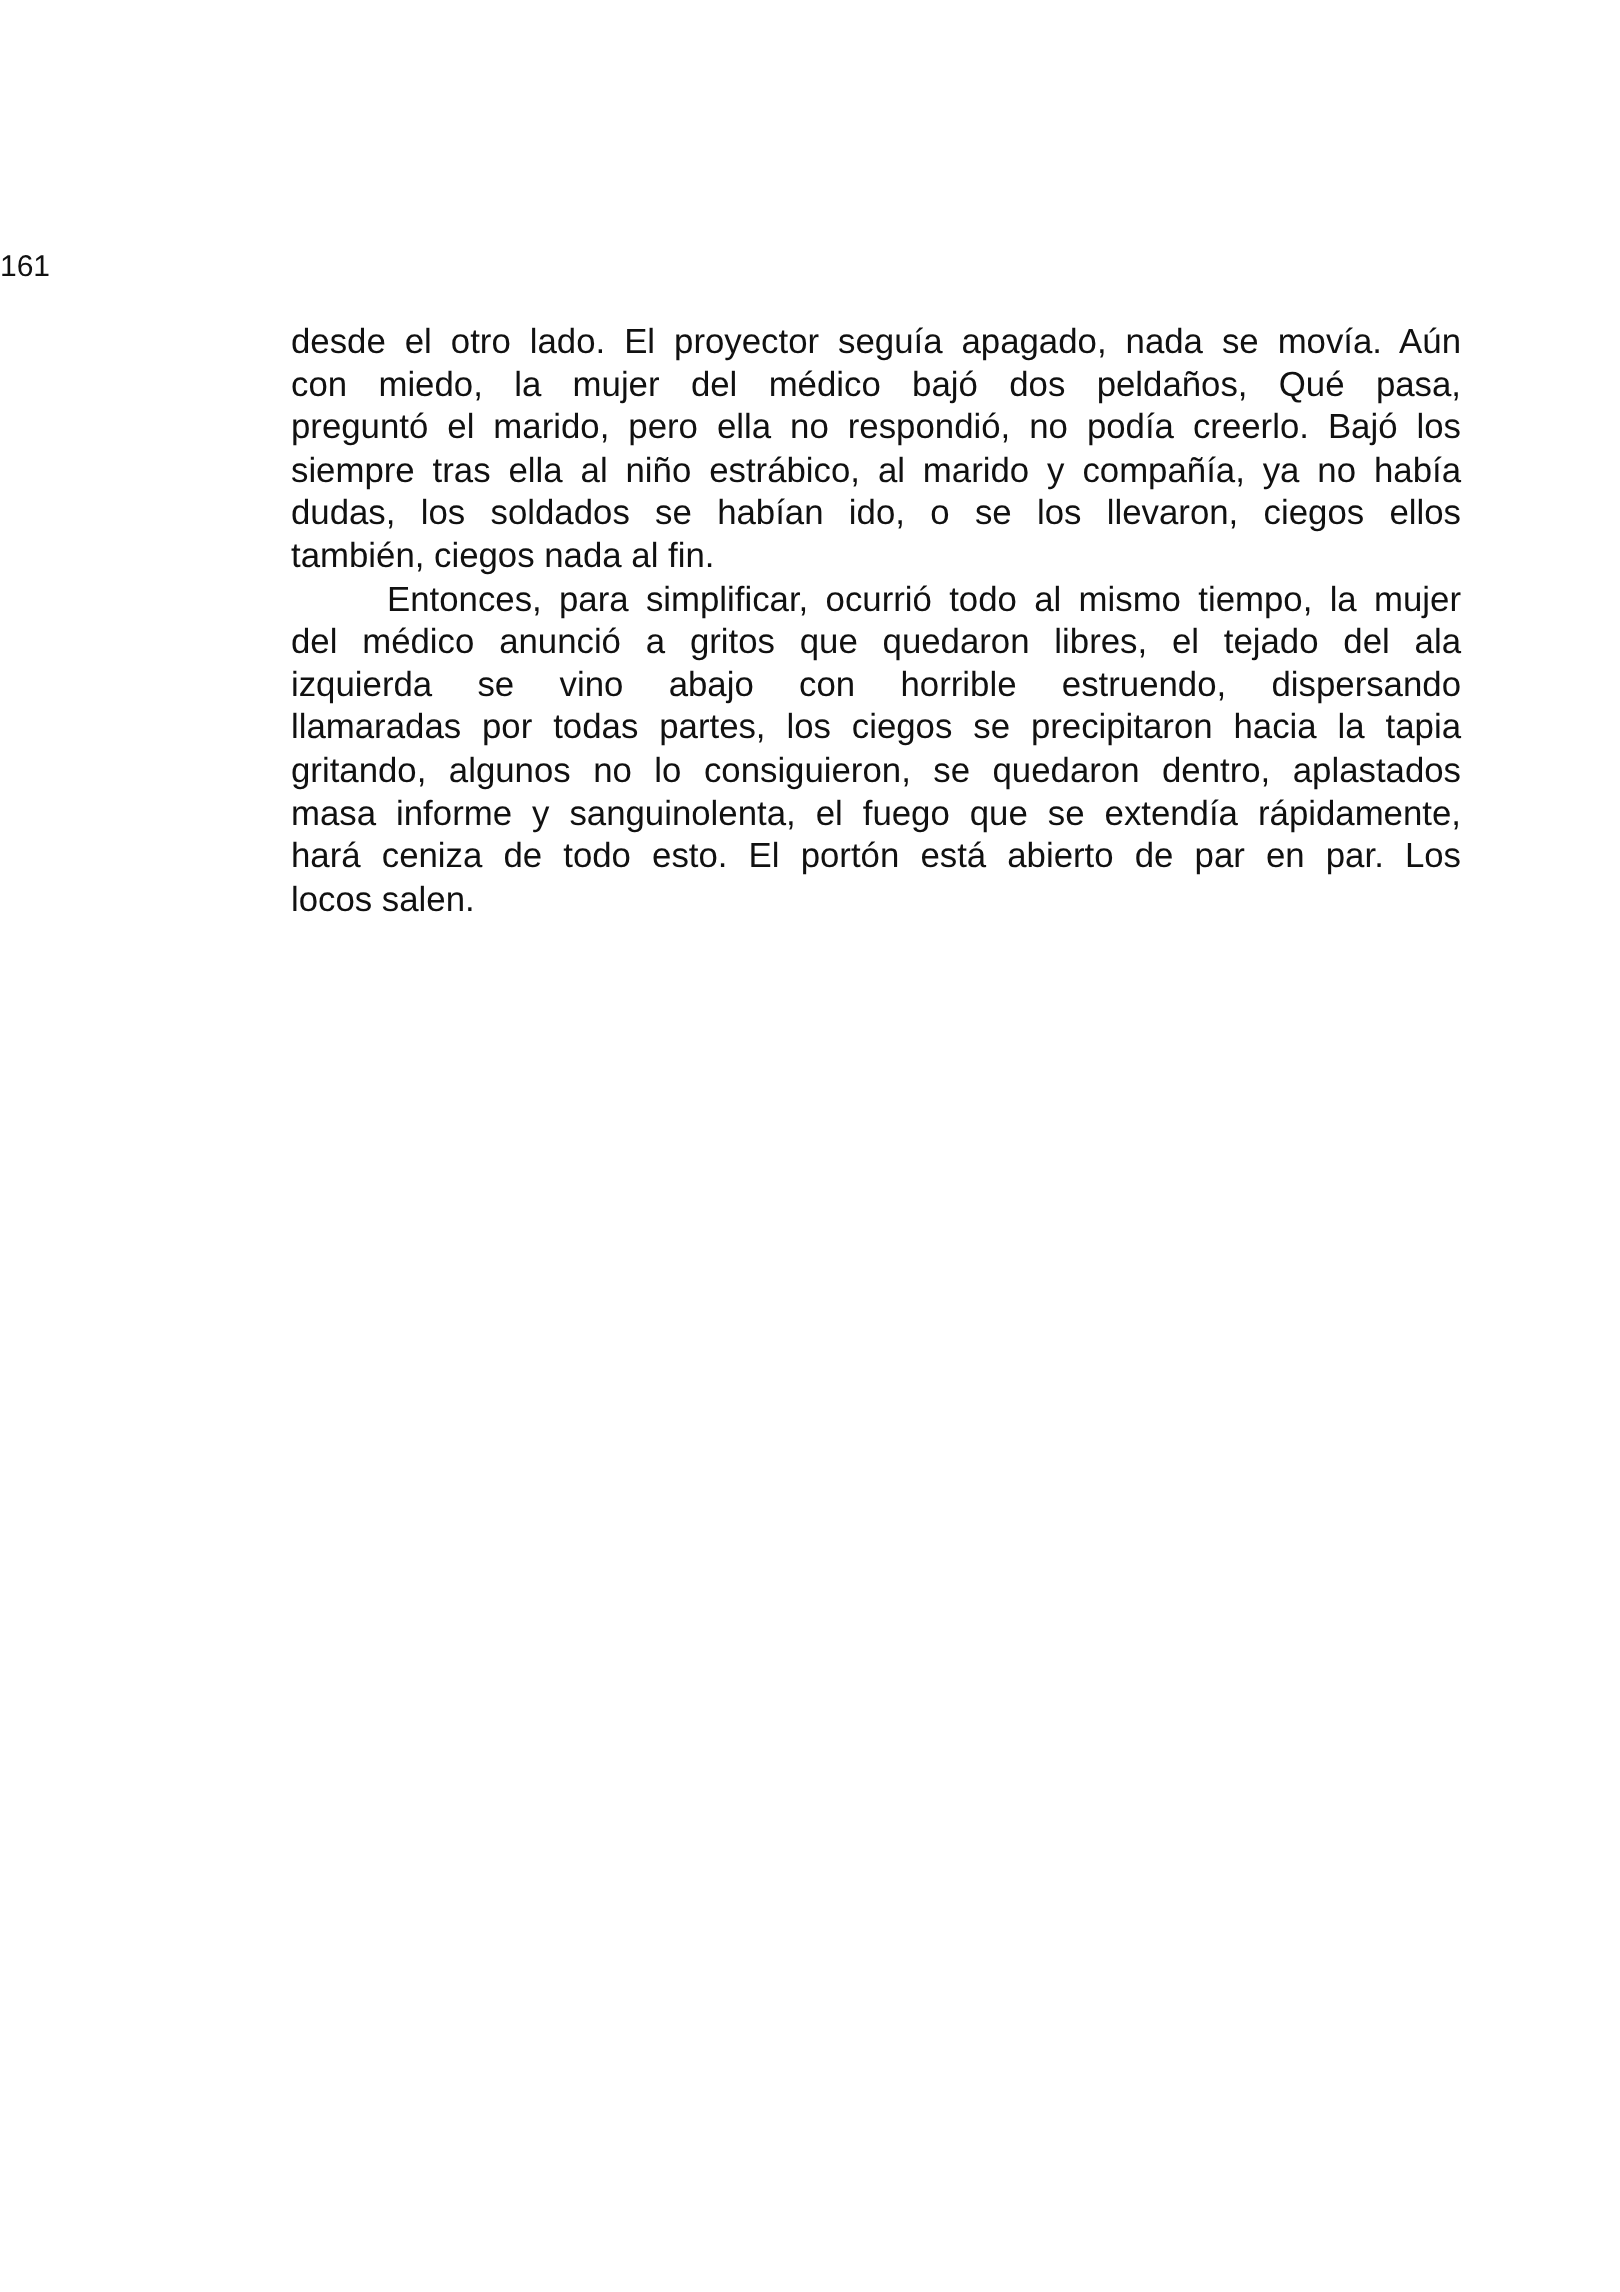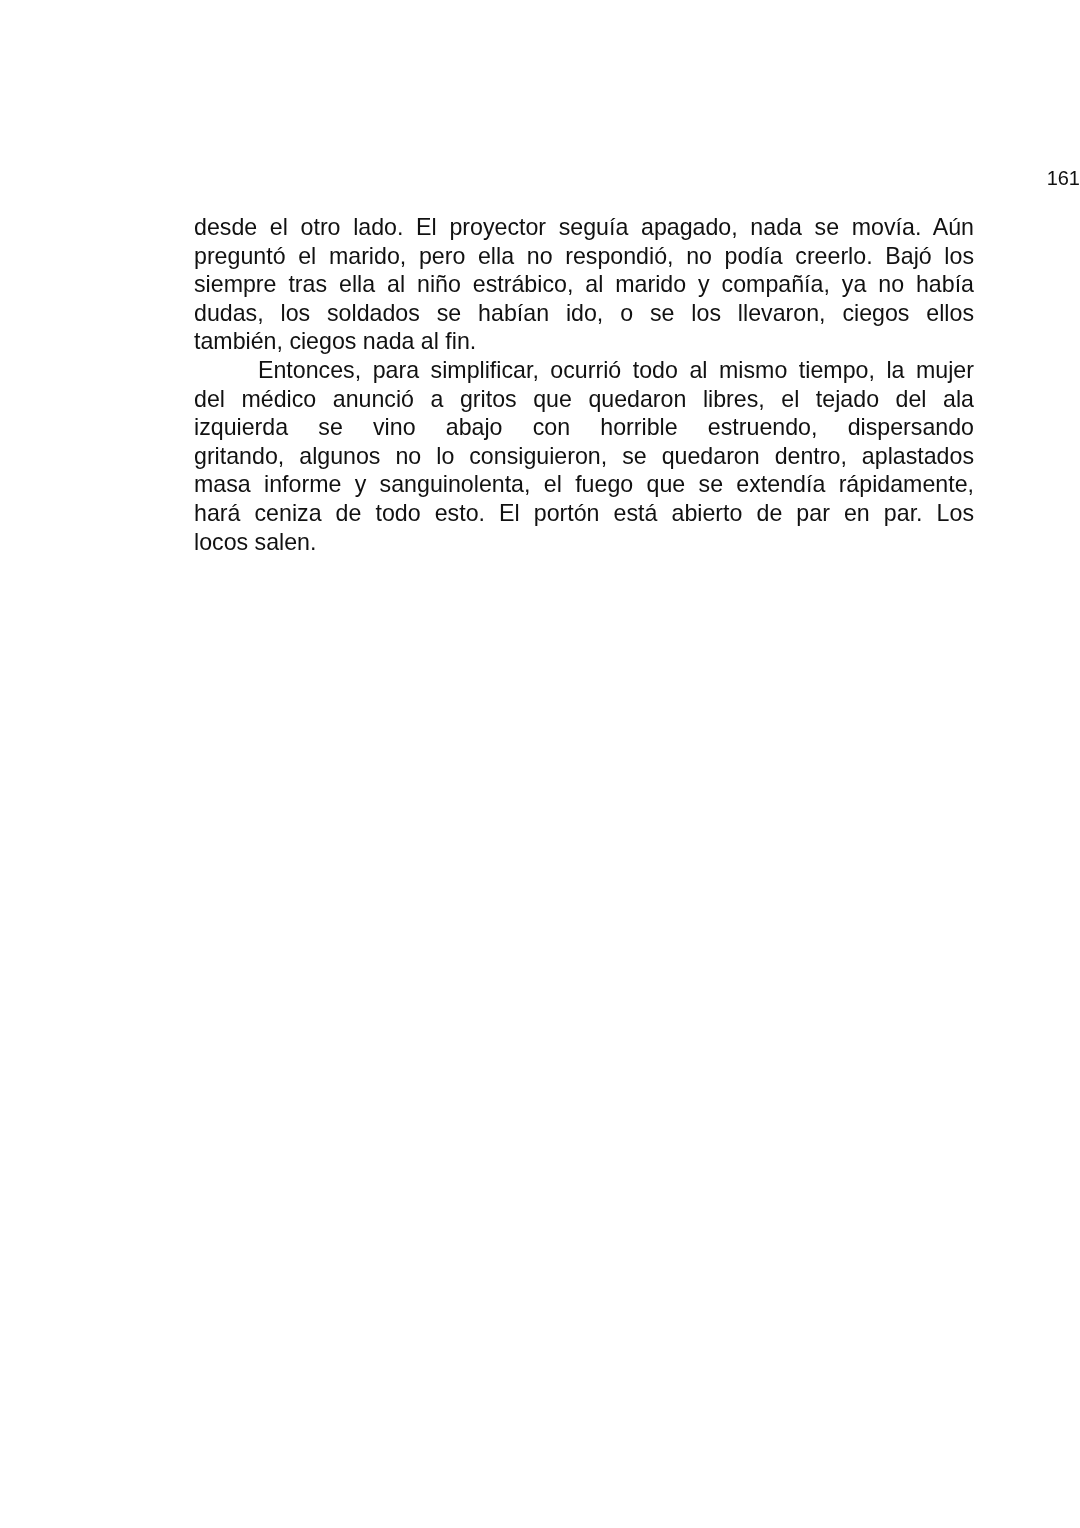--- a/index.html
+++ b/index.html
@@ -1,19 +1,19 @@
 <!DOCTYPE html>
 <html><head>
 <meta charset="utf-8">
 <style>
   html, body { margin: 0; padding: 0; background: #ffffff; }
   body { width: 1080px; height: 1528px; position: relative; overflow: hidden; }
   .page-number {
     position: absolute; left: 0; width: 1080px; top: 166px;
-    text-align: right; font-family: "Liberation Sans", sans-serif;
+    text-align: left; font-family: "Liberation Sans", sans-serif;
     font-size: 20px; color: #111; line-height: 24px;
   }
   .body-text {
     position: absolute; left: 150px; width: 780px; top: 213px;
     font-family: "Liberation Sans", sans-serif;
     font-size: 23.2px; color: #111; margin-left: 44px;
   }
   .line {
     display: block; height: 28.6px; line-height: 28.6px;
     white-space: nowrap; text-align: justify; text-align-last: justify;
@@ -23,27 +23,29 @@
   .line.indent { padding-left: 64px; }
 </style>
 </head>
 <body>
 
 <div class="page-number">161</div>
 
 <div class="body-text">
   <div>
     <span class="line">desde el otro lado. El proyector seguía apagado, nada se movía. Aún</span>
+    <span class="line">con miedo, la mujer del médico bajó dos peldaños, Qué pasa,</span>
     <span class="line">preguntó el marido, pero ella no respondió, no podía creerlo. Bajó los</span>
     <span class="line">siempre tras ella al niño estrábico, al marido y compañía, ya no había</span>
     <span class="line">dudas, los soldados se habían ido, o se los llevaron, ciegos ellos</span>
     <span class="line last">también, ciegos nada al fin.</span>
   </div>
   <div>
     <span class="line indent">Entonces, para simplificar, ocurrió todo al mismo tiempo, la mujer</span>
     <span class="line">del médico anunció a gritos que quedaron libres, el tejado del ala</span>
     <span class="line">izquierda se vino abajo con horrible estruendo, dispersando</span>
+    <span class="line">llamaradas por todas partes, los ciegos se precipitaron hacia la tapia</span>
     <span class="line">gritando, algunos no lo consiguieron, se quedaron dentro, aplastados</span>
     <span class="line">masa informe y sanguinolenta, el fuego que se extendía rápidamente,</span>
     <span class="line">hará ceniza de todo esto. El portón está abierto de par en par. Los</span>
     <span class="line last">locos salen.</span>
   </div>
 </div>
 
 </body></html>

